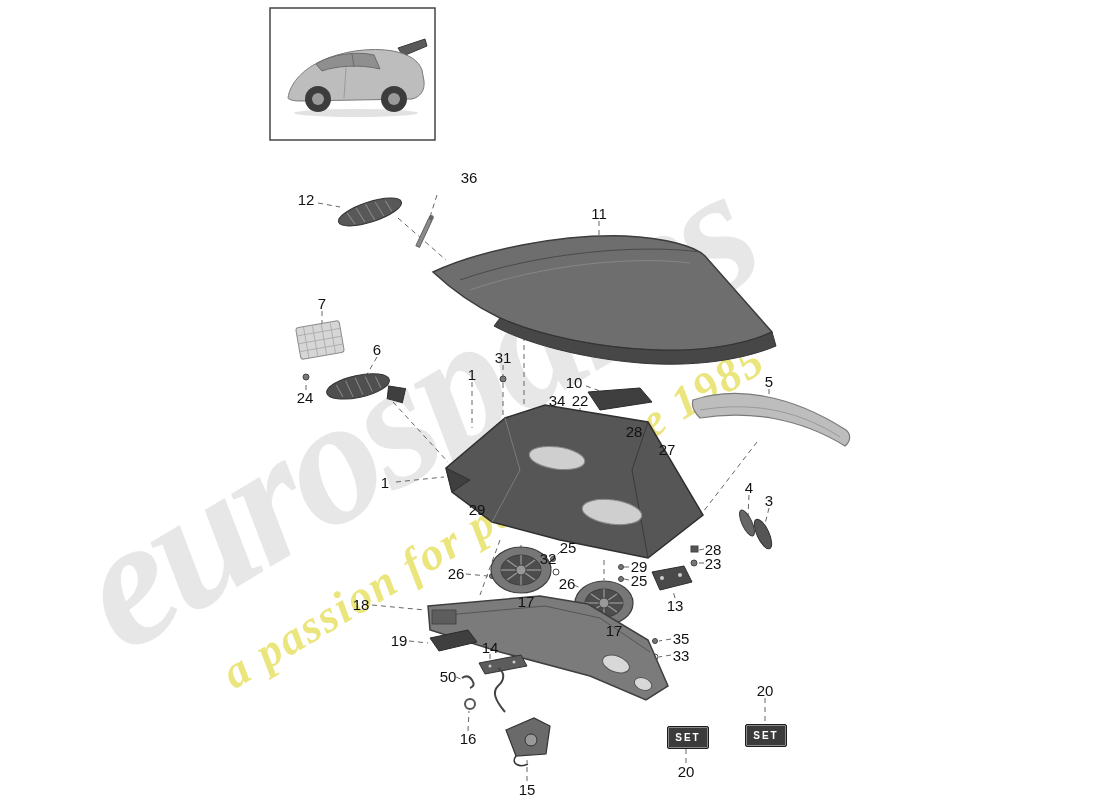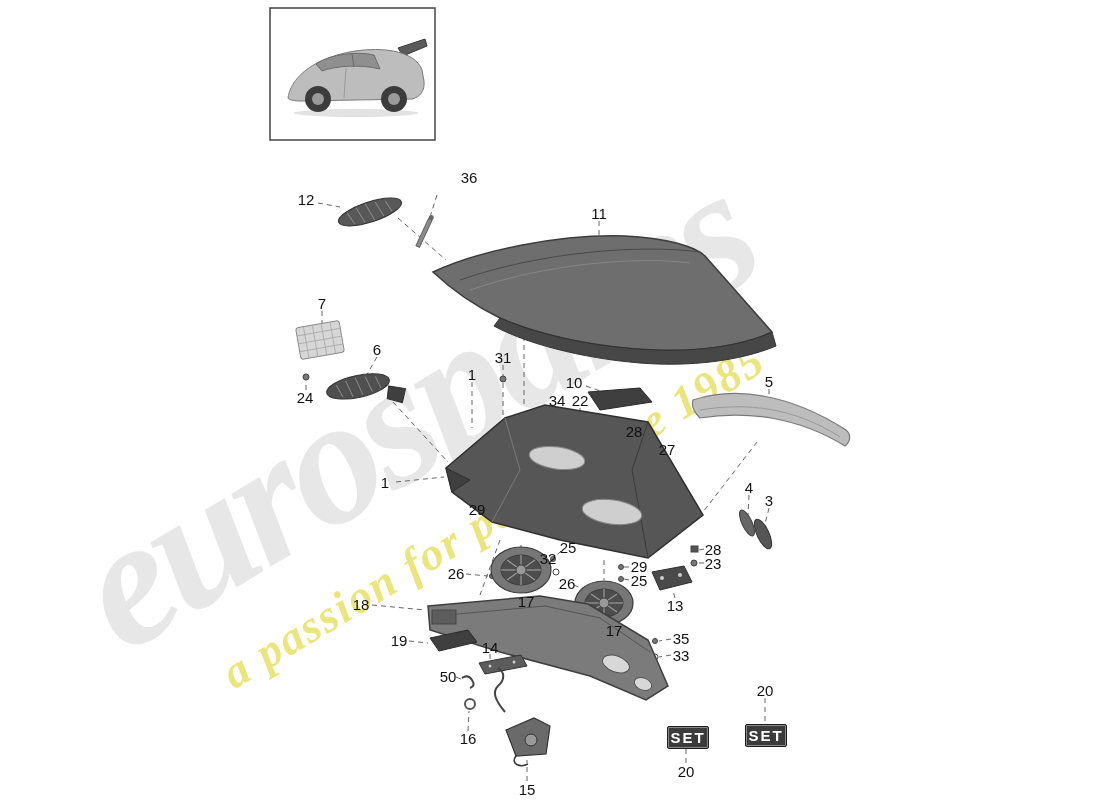--- a/index.html
+++ b/index.html
@@ -23,21 +23,21 @@
   }
   svg.diagram { position:absolute; left:0; top:0; }
   .labels-layer { position:absolute; left:0; top:0; width:1100px; height:800px; pointer-events:none; }
   .part-label {
     position:absolute; transform:translate(-50%,-50%);
     font-size:15px; color:#111; white-space:nowrap;
   }
   .set-box {
     position:absolute; width:40px; height:21px; background:#3b3b3b;
     border:1px solid #1c1c1c; border-radius:2px; box-shadow:inset 0 0 0 1px #8a8a8a;
-    color:#ffffff; font-size:15px; font-weight:bold; letter-spacing:2px;
+    color:#ffffff; font-size:10px; font-weight:bold; letter-spacing:2px;
     display:flex; align-items:center; justify-content:center;
   }
 </style>
 </head>
 <body>
 
 <div class="stage">
 
   <div class="watermark-brand">eurospares</div>
   <div class="watermark-tagline">a passion for parts since 1985</div>

